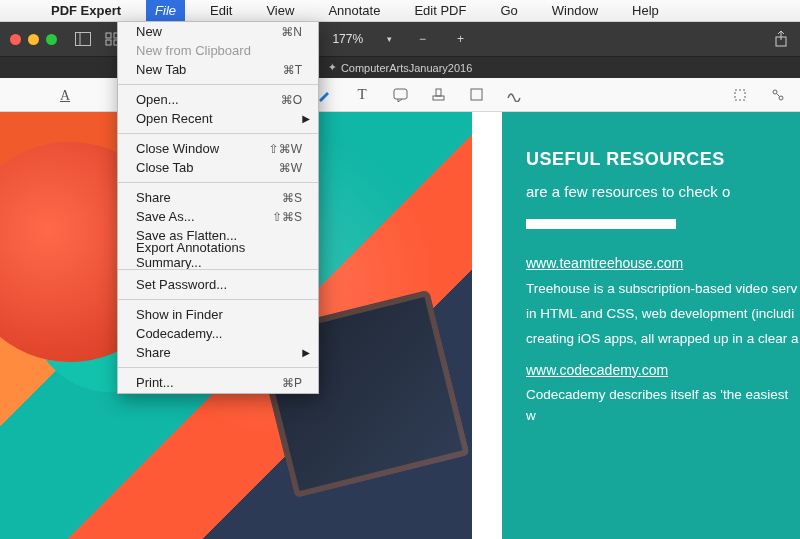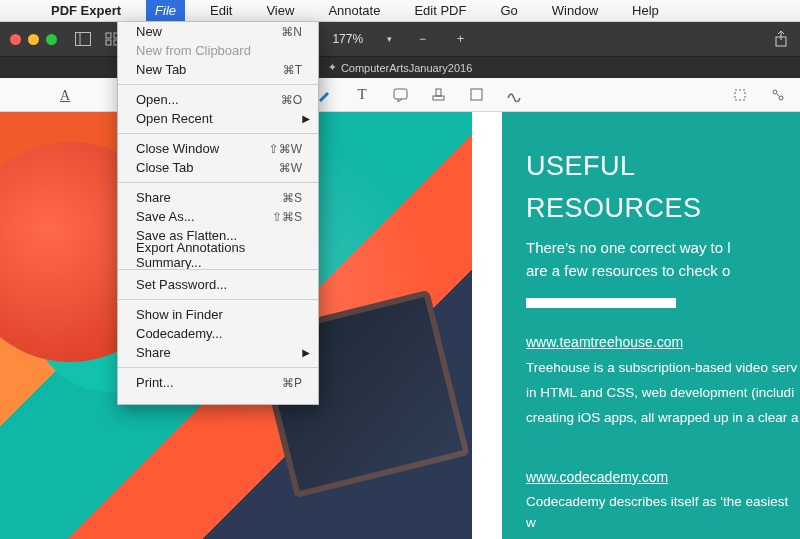--- a/index.html
+++ b/index.html
@@ -66,33 +66,33 @@
   .page-left .blob{
     position:absolute; left:-40px; top:30px; width:220px; height:220px; border-radius:50%;
     background:radial-gradient(circle at 40% 40%, #ff6a4a, #d3341f);
     box-shadow: 40px 60px 0 -30px #12c2ad;
   }
   .gap { flex:0 0 30px; background:#fff; }
   .page-right {
     flex: 1; background:#17a79a; color:#fff; padding: 34px 0 0 24px;
     font-size: 14px; line-height: 1.55; overflow:hidden;
   }
-  .page-right h2 { font-size: 27px; font-weight:400; letter-spacing:0.5px; margin-bottom:6px;}
+  .page-right h2 { font-size: 18px; font-weight:700; letter-spacing:0.5px; margin-bottom:6px;}
   .page-right .lead { font-size:15px;}
   .page-right hr { border:none; height:10px; background:#fff; width:150px; margin:16px 0 24px 0;}
-  .page-right .link { text-decoration:underline; margin-top:38px; display:block; font-size:14px;}
+  .page-right .link { text-decoration:underline; margin-top:10px; display:block; font-size:14px;}
   .page-right .link:first-of-type{margin-top:0;}
   .page-right p.body{margin-top:4px; font-size:13.5px;}
 
   
   .dropdown {
     position: absolute; left: 117px; top: 22px; width: 202px;
     background: #f4f4f4; border: 1px solid #bcbcbc; border-top:none;
     box-shadow: 2px 6px 18px rgba(0,0,0,0.35);
-    font-size: 13px; color:#222; z-index: 50; padding-bottom:12px;
+    font-size: 13px; color:#222; z-index: 50; padding-bottom:1px;
   }
   .dd-row { display:flex; align-items:center; height:19px; padding:0 16px 0 18px; position:relative;}
   .dd-row.sep { height:0; border-top:1px solid #d0d0d0; margin:5px 0; padding:0;}
   .dd-row.disabled { color:#9b9b9b; }
   .dd-row.hl { background:#2f6fe0; color:#fff; }
   .dd-row .sc { margin-left:auto; color:#555; font-size:12px;}
   .dd-row .sub { position:absolute; right:8px; font-size:10px;}
   svg { display:block; }
 </style>
 </head>
@@ -213,21 +213,20 @@
   </div>
 </div>
 
 <div class="docarea">
   <div class="page-left">
     <div class="blob"></div>
   </div>
   <div class="gap"></div>
   <div class="page-right">
     <h2>USEFUL RESOURCES</h2>
-    <div class="lead">There's no one correct way to l</div>
     <div class="lead">are a few resources to check o</div>
     <hr>
     <span class="link">www.teamtreehouse.com</span>
     <p class="body">Treehouse is a subscription-based video serv</p>
     <p class="body">in HTML and CSS, web development (includi</p>
     <p class="body">creating iOS apps, all wrapped up in a clear a</p>
     <span class="link">www.codecademy.com</span>
     <p class="body">Codecademy describes itself as 'the easiest w</p>
 
   </div>

